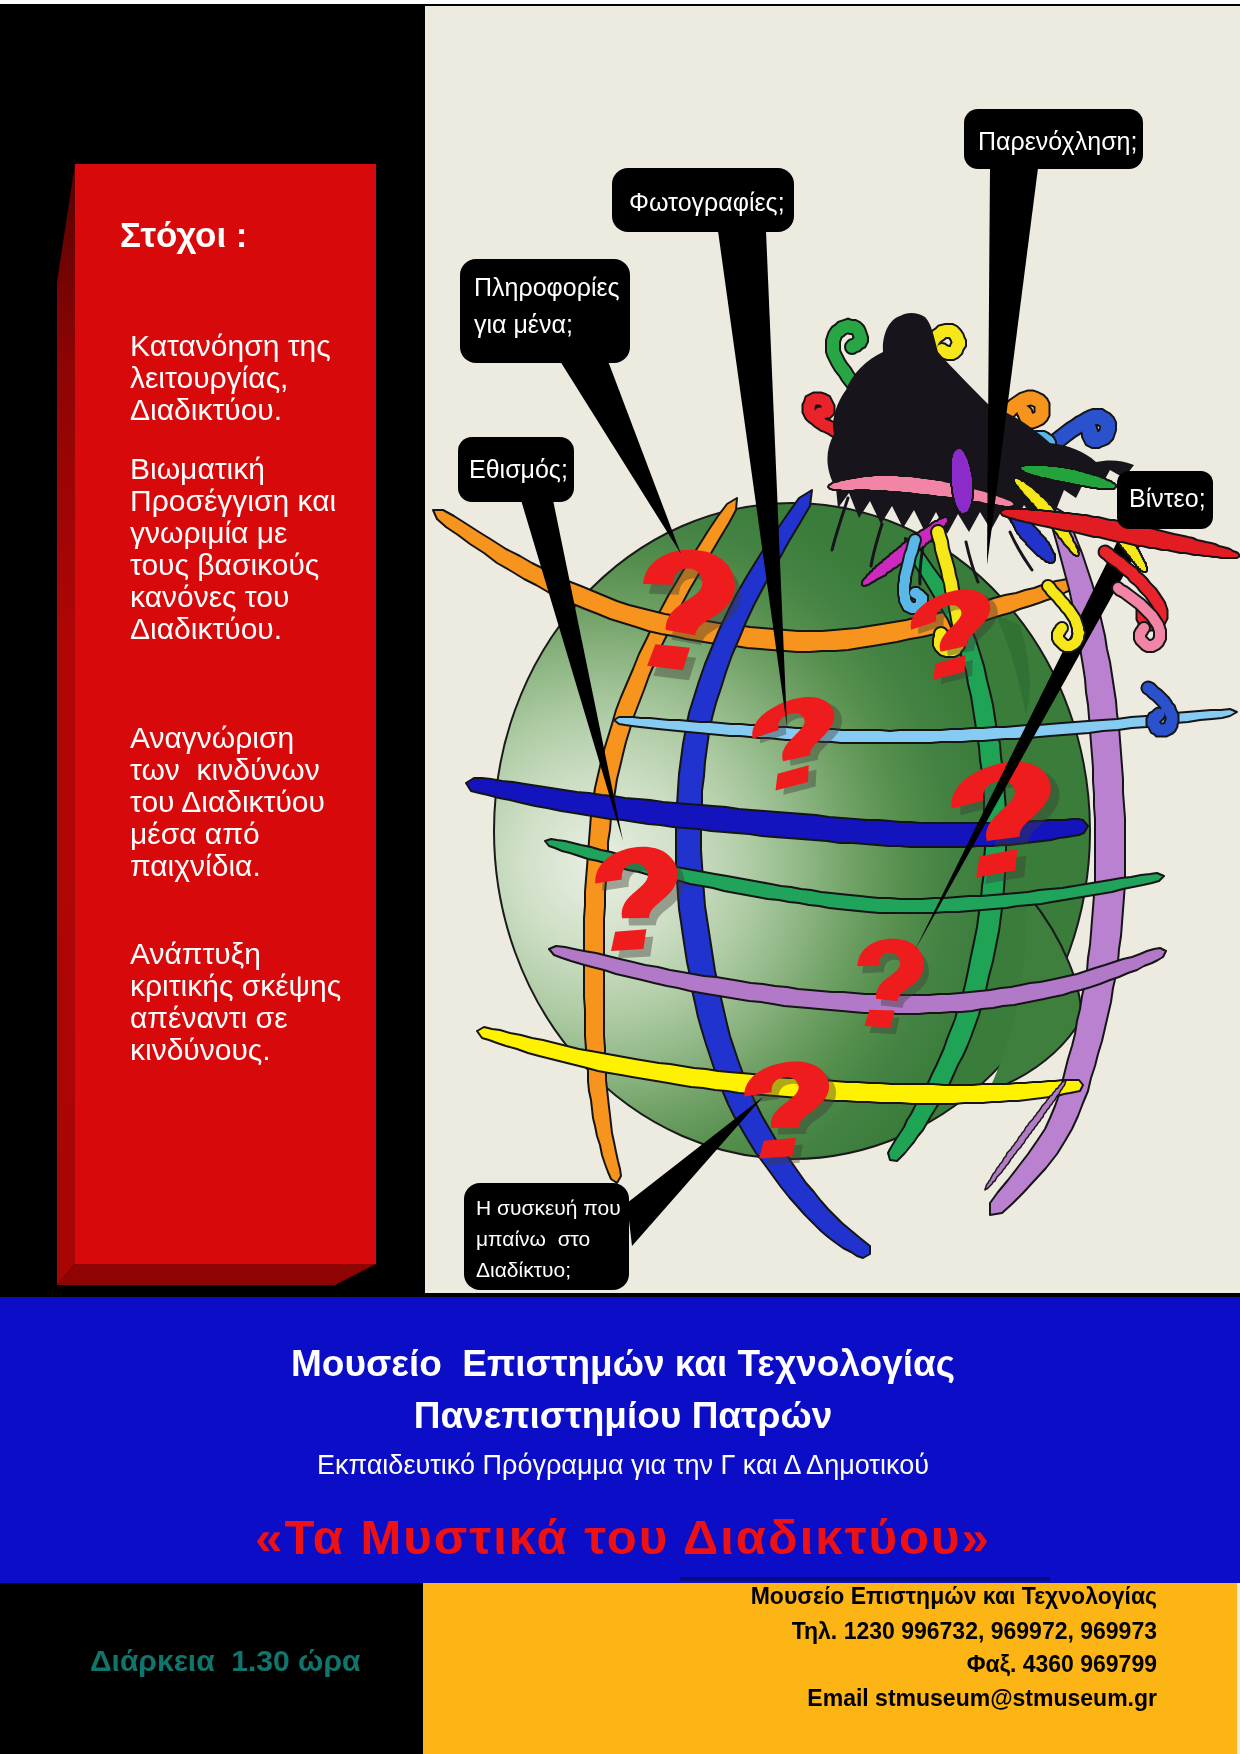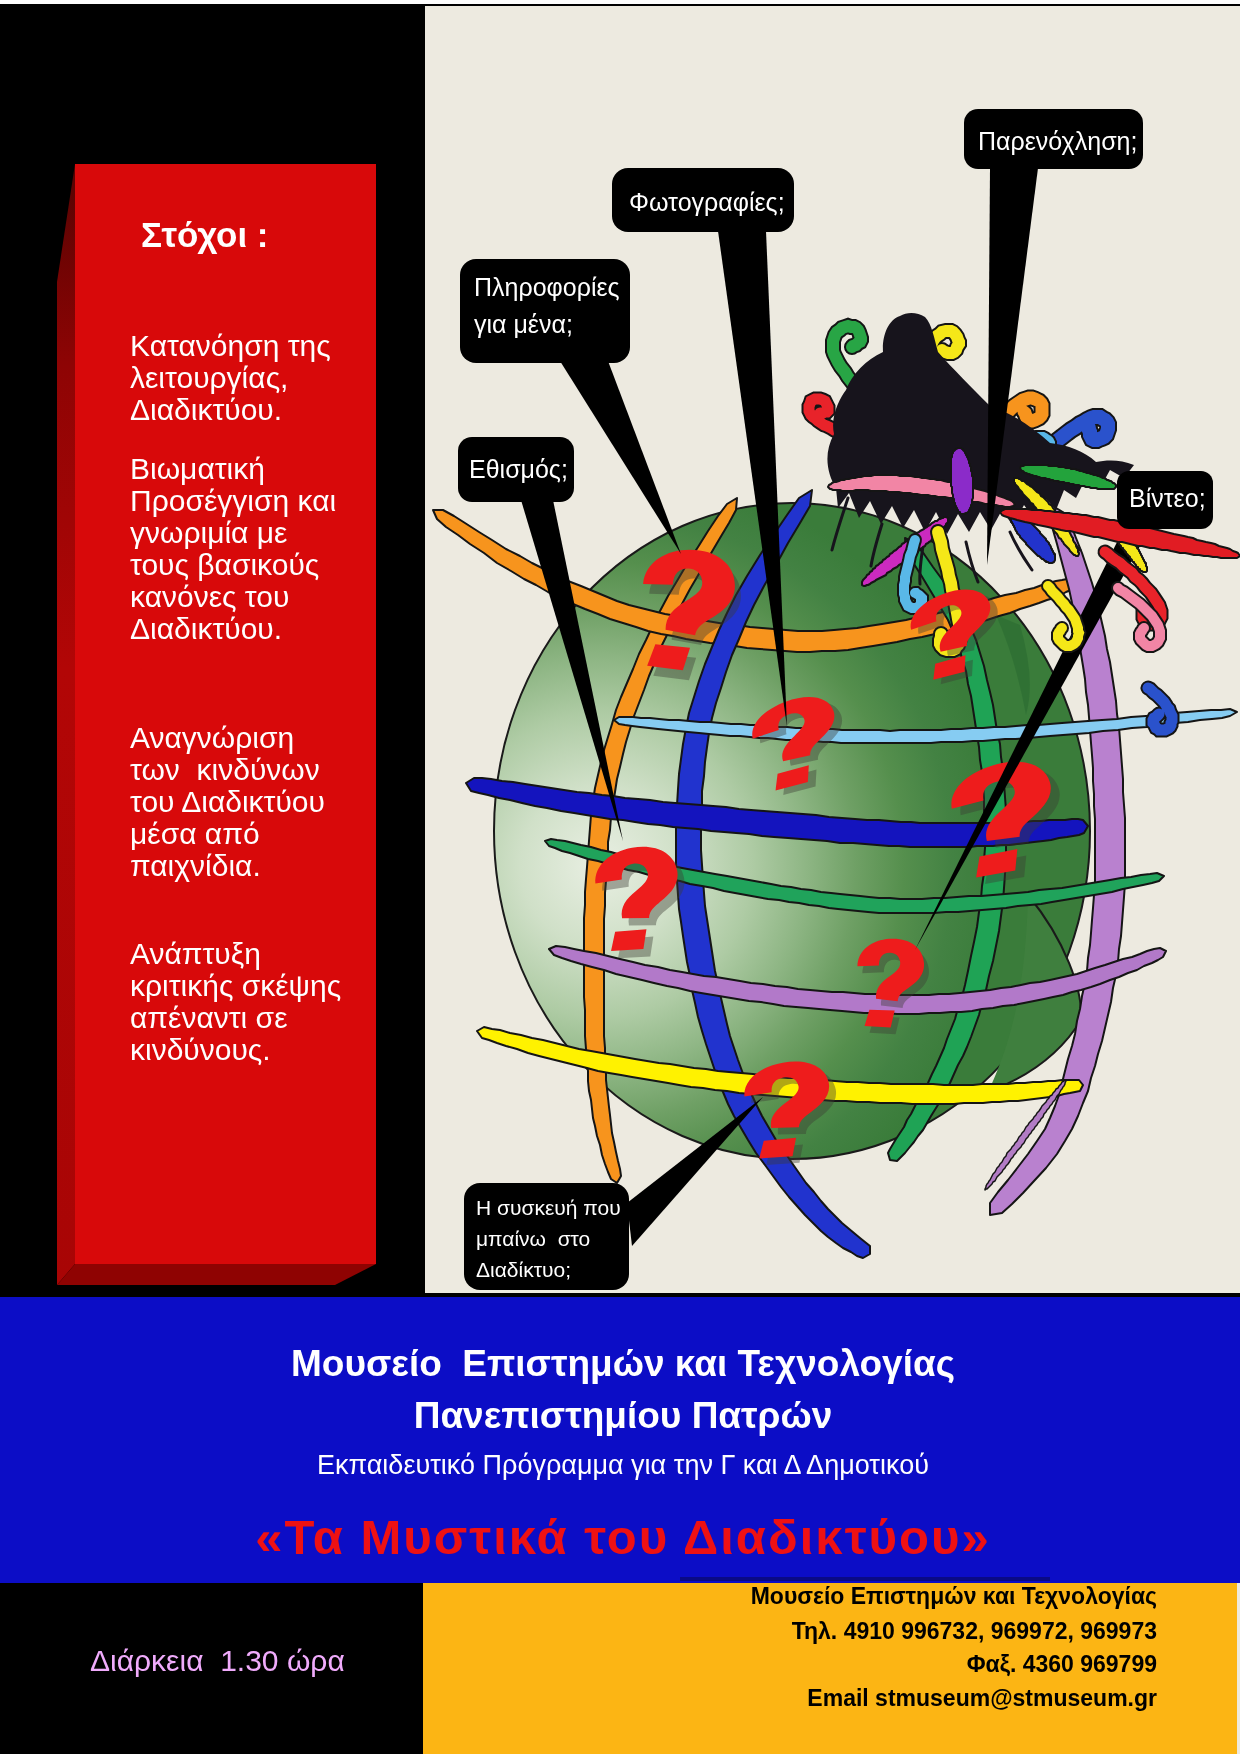--- a/index.html
+++ b/index.html
@@ -12,22 +12,22 @@
 #creambot{position:absolute;left:422px;top:1293px;width:818px;height:4px;background:#000;}
 #blueband{position:absolute;left:0;top:1297px;width:1240px;height:286px;background:#0C0DC6;}
 #blackbot{position:absolute;left:0;top:1583px;width:423px;height:171px;background:#000;}
 #yellowbox{position:absolute;left:423px;top:1583px;width:814px;height:171px;background:#FCB514;}
 .bb{position:absolute;left:3px;width:1240px;text-align:center;color:#fff;}
 #bb1{top:1343px;font-size:37px;font-weight:bold;}
 #bb2{top:1395px;font-size:37px;font-weight:bold;}
 #bb3{top:1450px;font-size:27px;}
 #bb4{top:1509px;font-size:49px;font-weight:bold;color:#EE1113;letter-spacing:2px;}
 .yb{position:absolute;right:83px;color:#000;font-weight:bold;font-size:23px;text-align:right;}
-#dur{position:absolute;left:90px;top:1644px;color:#f0abfc;font-weight:normal;font-size:30px;}
-#stoxoi{position:absolute;left:141px;top:215px;color:#fff;font-weight:bold;font-size:35px;}
+#dur{position:absolute;left:90px;top:1644px;color:#0f766e;font-weight:bold;font-size:30px;}
+#stoxoi{position:absolute;left:120px;top:215px;color:#fff;font-weight:bold;font-size:35px;}
 .rp{position:absolute;left:130px;width:260px;color:#fff;font-size:30px;line-height:32px;}
 svg{position:absolute;}
 </style>
 </head>
 <body>
 <div id="topstrip"></div>
 <div id="cream"></div>
 
 <svg width="420" height="1300" viewBox="0 0 420 1300" style="left:0;top:0">
   <defs>
@@ -220,16 +220,16 @@
 <div id="creambot"></div>
 <div id="blueband"></div>
 <div class="bb" id="bb1">Μουσείο&nbsp; Επιστημών και Τεχνολογίας</div>
 <div class="bb" id="bb2">Πανεπιστημίου Πατρών</div>
 <div class="bb" id="bb3">Εκπαιδευτικό Πρόγραμμα για την Γ και Δ Δημοτικού</div>
 <div class="bb" id="bb4">«Τα Μυστικά του Διαδικτύου»</div>
 <div style="position:absolute;left:680px;top:1577px;width:370px;height:4px;background:#0a0a85;"></div>
 <div id="blackbot"></div>
 <div id="yellowbox"></div>
 <div class="yb" style="top:1583px">Μουσείο Επιστημών και Τεχνολογίας</div>
-<div class="yb" style="top:1618px">Τηλ. 4910 996732, 969972, 969973</div>
+<div class="yb" style="top:1618px">Τηλ. 1230 996732, 969972, 969973</div>
 <div class="yb" style="top:1651px">Φαξ. 4360 969799</div>
 <div class="yb" style="top:1685px">Email stmuseum@stmuseum.gr</div>
 <div id="dur">Διάρκεια&nbsp; 1.30 ώρα</div>
 
 </body></html>

